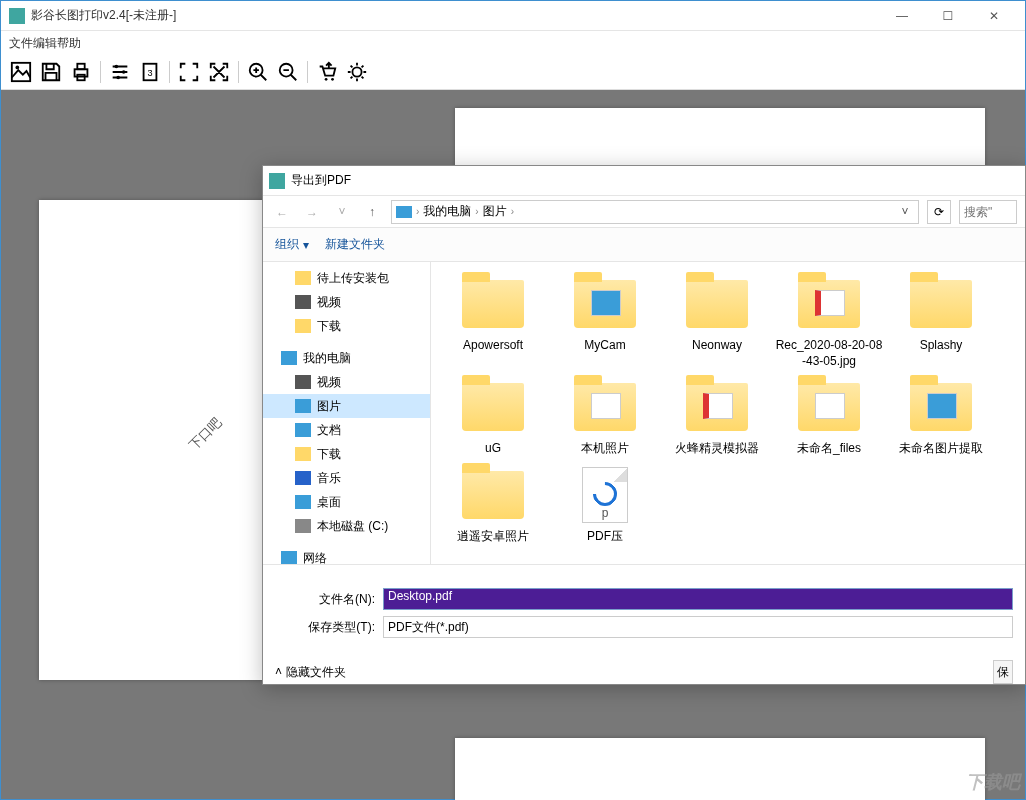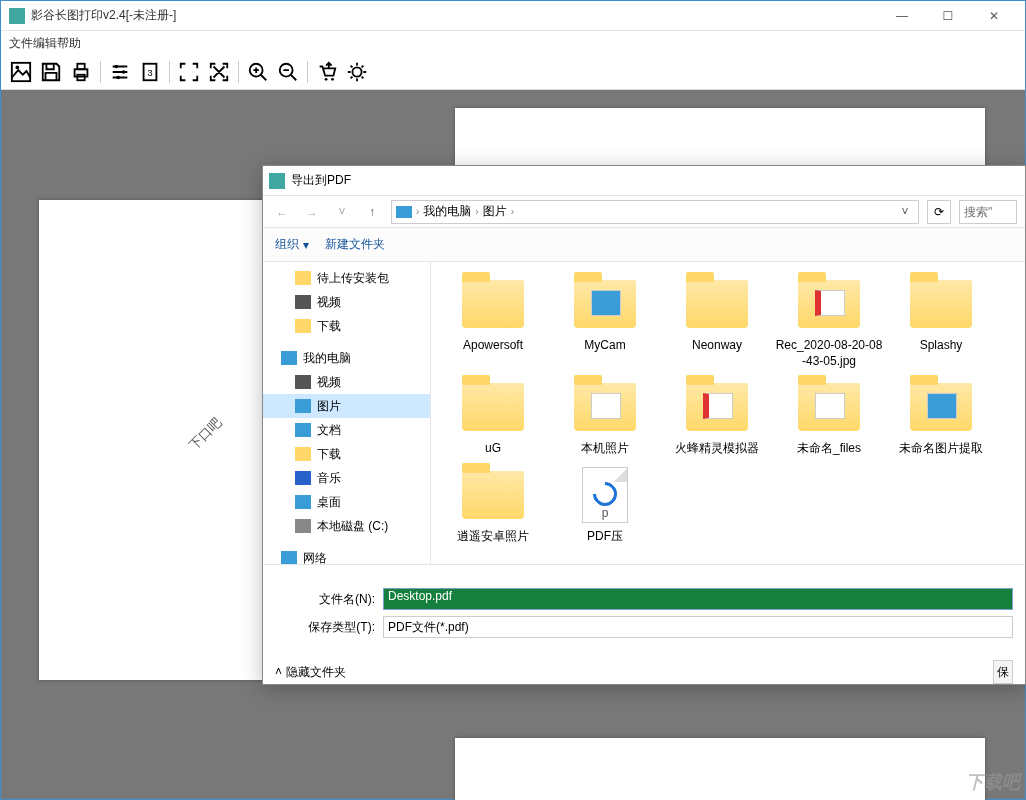--- a/index.html
+++ b/index.html
@@ -68,21 +68,21 @@
 .folder-overlay.blue { background: #3a9dd8; }
 .folder-overlay.red { background: #fff; border-left: 6px solid #d33; }
 .file-page { width: 46px; height: 56px; background: #fff; border: 1px solid #ccc; position: relative; }
 .file-page .fold { position: absolute; right: 0; top: 0; width: 14px; height: 14px; background: linear-gradient(135deg,#fff 50%,#ddd 50%); }
 .file-label { line-height: 1.3; word-break: break-all; max-width: 100%; }
 
 .dlg-bottom { border-top: 1px solid #e5e5e5; padding: 23px 12px 10px; }
 .form-row { display: flex; align-items: center; margin-bottom: 6px; font-size: 12px; }
 .form-label { width: 108px; text-align: right; padding-right: 8px; }
 .form-input { flex: 1; height: 22px; border: 1px solid #7a9fcb; padding: 0 4px; font-size: 12px; }
-.form-input.selected { background: #15803d; color: #fff; }
+.form-input.selected { background: #4c1d95; color: #fff; }
 .form-select { flex: 1; height: 22px; border: 1px solid #ccc; padding: 0 4px; font-size: 12px; background: #fff; display: flex; align-items: center; }
 .dlg-footer { display: flex; align-items: center; padding: 6px 12px 0; font-size: 12px; }
 .hide-folders { display: flex; align-items: center; gap: 4px; cursor: pointer; }
 .dlg-buttons { margin-left: auto; display: flex; gap: 8px; }
 .dlg-btn { width: 20px; height: 24px; border: 1px solid #ccc; background: #f5f5f5; cursor: pointer; font-size: 12px; display: flex; align-items: center; justify-content: center; }
 
 .watermark { position: absolute; right: 6px; bottom: 6px; font-size: 18px; font-weight: bold; color: #999; font-style: italic; opacity: .6; pointer-events: none; }
 </style>
 </head>
 <body>

